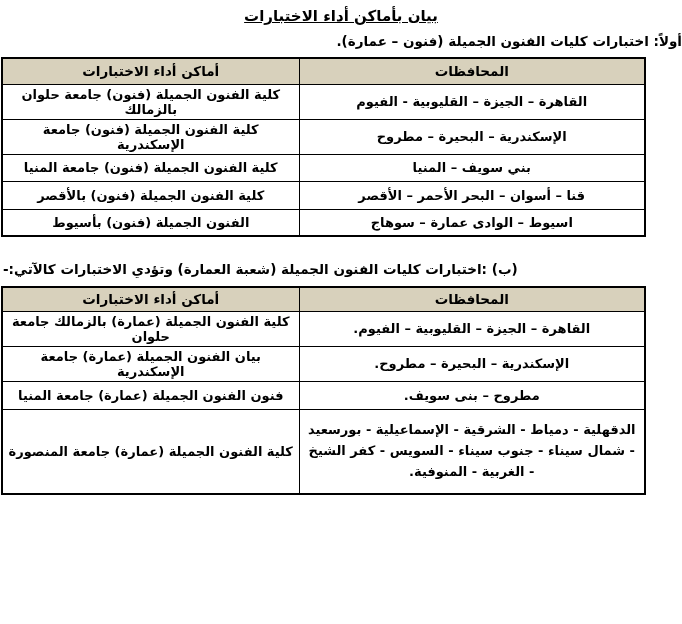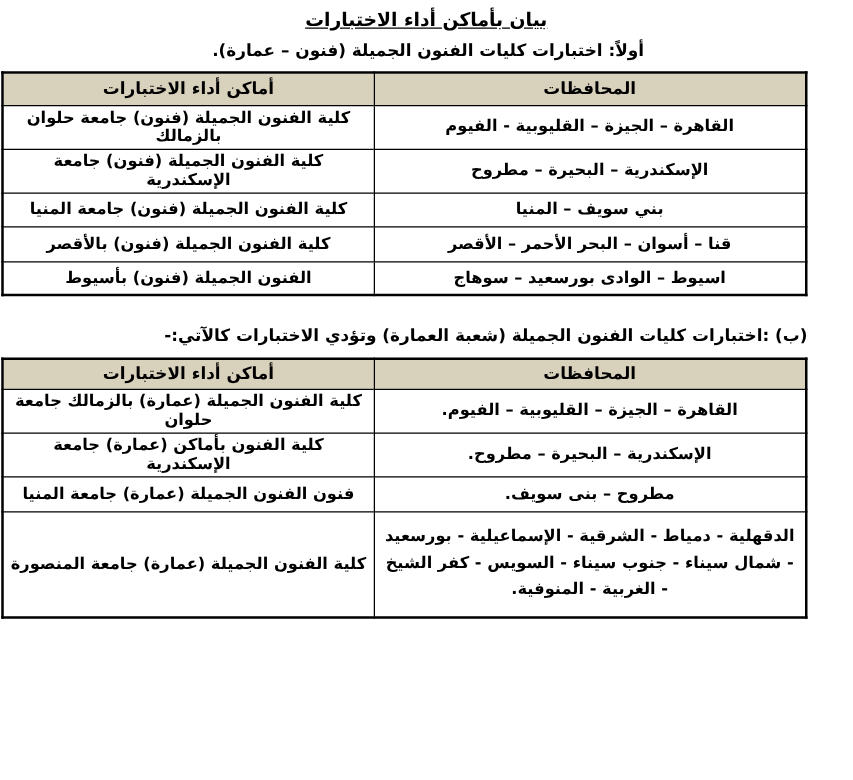--- a/index.html
+++ b/index.html
@@ -15,27 +15,27 @@
     padding-top: 7px;
     direction: rtl;
   }
   .page-title {
     text-align: center;
     font-weight: bold;
     font-size: 15px;
     text-decoration: underline;
     margin-bottom: 6px;
   }
-  .intro-wrap { direction: rtl; text-align: center; margin-left: 3px; }
+  .intro-wrap { direction: rtl; text-align: right; margin-left: 3px; }
   .intro-wrap div { font-weight: bold; font-size: 13.5px; line-height: 21px; }
   .section-line {
     font-weight: bold;
     font-size: 13.5px;
     line-height: 20px;
-    text-align: right;
+    text-align: left;
     margin: 0 36px 4px 3px;
   }
   table.exams {
     border-collapse: collapse;
     table-layout: fixed;
     width: 643px;
     margin-right: 36px;
     border: 2px solid #000;
   }
   table.exams th, table.exams td {
@@ -96,21 +96,21 @@
     </tr>
     <tr style="height:27px">
       <td>بني سويف – المنيا</td>
       <td>كلية الفنون الجميلة (فنون) جامعة المنيا</td>
     </tr>
     <tr style="height:28px">
       <td>قنا – أسوان – البحر الأحمر – الأقصر</td>
       <td>كلية الفنون الجميلة (فنون) بالأقصر</td>
     </tr>
     <tr style="height:27px">
-      <td>اسيوط – الوادى بورسعيد – سوهاج</td>
+      <td>اسيوط – الوادى عمارة – سوهاج</td>
       <td>الفنون الجميلة (فنون) بأسيوط</td>
     </tr>
   </tbody>
     </table>
 
   <div class="gap-b"></div>
 
   <div class="section-line">(ب) :اختبارات كليات الفنون الجميلة (شعبة العمارة) وتؤدي الاختبارات كالآتي:-</div>
 
   <div class="gap-c"></div>
@@ -124,21 +124,21 @@
         <tr style="height:24px">
       <th>المحافظات</th>
       <th>أماكن أداء الاختبارات</th>
     </tr>
     <tr style="height:27px">
       <td>القاهرة – الجيزة – القليوبية – الفيوم.</td>
       <td>كلية الفنون الجميلة (عمارة) بالزمالك جامعة حلوان</td>
     </tr>
     <tr style="height:25px">
       <td>الإسكندرية – البحيرة – مطروح.</td>
-      <td>كلية الفنون بأماكن (عمارة) جامعة الإسكندرية</td>
+      <td>بيان الفنون الجميلة (عمارة) جامعة الإسكندرية</td>
     </tr>
     <tr style="height:28px">
       <td>مطروح – بنى سويف.</td>
       <td>فنون الفنون الجميلة (عمارة) جامعة المنيا</td>
     </tr>
     <tr style="height:85px">
       <td class="wrap">الدقهلية - دمياط - الشرقية - الإسماعيلية - بورسعيد - شمال سيناء - جنوب سيناء - السويس - كفر الشيخ - الغربية - المنوفية.</td>
       <td>كلية الفنون الجميلة (عمارة) جامعة المنصورة</td>
     </tr>
   </tbody>

